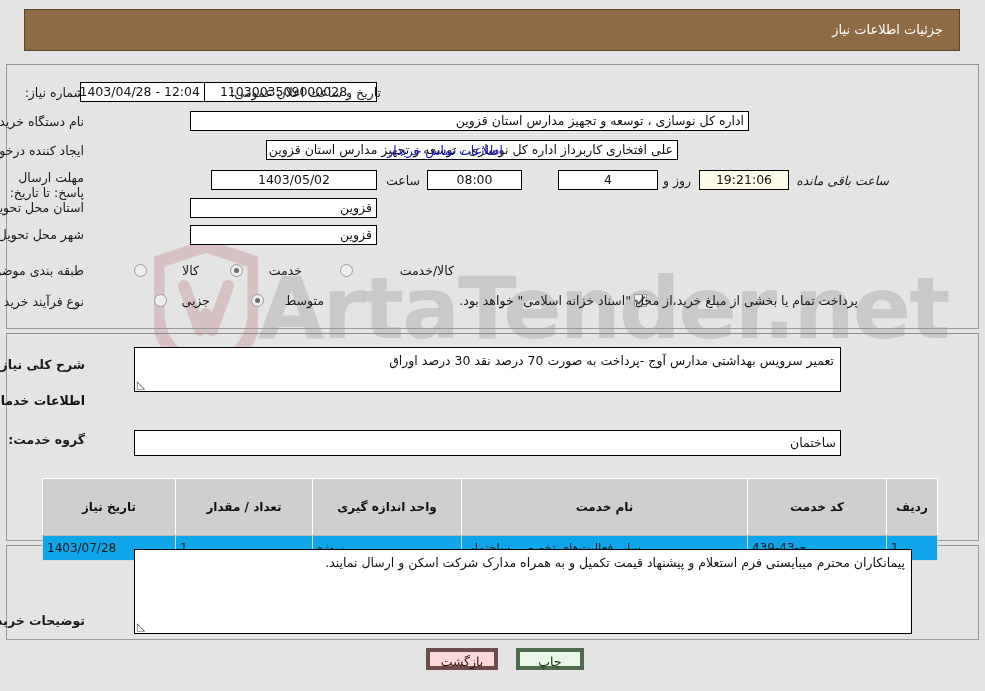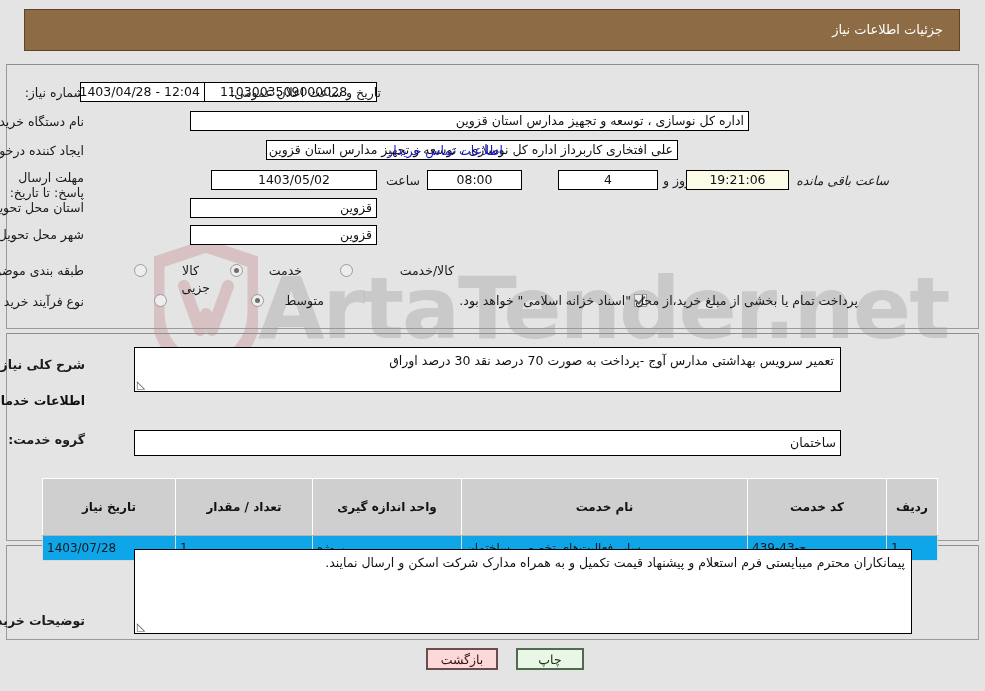--- a/index.html
+++ b/index.html
@@ -241,21 +241,21 @@
 
   
   .btn {
     position: absolute;
     z-index: 12;
     box-sizing: border-box;
     height: 22px;
     line-height: 20px;
     text-align: center;
     font-size: 12.5px;
-    border: 2px solid #7f1d1d;
+    border: 4px solid #7f1d1d;
     cursor: pointer;
     font-family: Liberation Sans, sans-serif;
     padding: 0;
   }
   #btn-print  { left: 516px; top: 648px; width: 68px; background: #e9f7e6; color: #123010; border-color:#4f6b4d; }
   #btn-back   { left: 426px; top: 648px; width: 72px; background: #fbd9d9; color: #3a1212; border-color:#6b4d4d; }
 </style>
 </head>
 <body>
 
@@ -291,21 +291,21 @@
 <div class="lbl" style="right:901px; top:143px;">ایجاد کننده درخواست:</div>
 <div class="fld right" style="right:307px; top:140px; width:412px;">علی افتخاری کاربرداز اداره کل نوسازی ، توسعه و تجهیز مدارس استان قزوین</div>
 <div class="link" style="right:482px; top:143px;">اطلاعات تماس خریدار</div>
 
 <div class="lbl" style="right:901px; top:170px; width:75px; text-align:right; line-height:15px; white-space:normal;">مهلت ارسال پاسخ: تا تاریخ:</div>
 <div class="fld center" style="right:608px; top:170px; width:166px;">1403/05/02</div>
 <div class="lbl" style="right:565px; top:173px;">ساعت</div>
 <div class="fld center" style="right:463px; top:170px; width:95px;">08:00</div>
 <div class="fld center" style="right:327px; top:170px; width:100px;">4</div>
 <div class="lbl" style="right:294px; top:173px;">روز و</div>
-<div class="fld center yellowish" style="right:196px; top:170px; width:103px;">19:21:06</div>
+<div class="fld center yellowish" style="right:196px; top:170px; width:90px;">19:21:06</div>
 <div class="lbl" style="right:96px; top:173px;font-style:italic;">ساعت باقی مانده</div>
 
 <div class="lbl" style="right:901px; top:200px;">استان محل تحویل:</div>
 <div class="fld right" style="right:608px; top:198px; width:187px;">قزوین</div>
 
 <div class="lbl" style="right:901px; top:227px;">شهر محل تحویل:</div>
 <div class="fld right" style="right:608px; top:225px; width:187px;">قزوین</div>
 
 <div class="lbl" style="right:901px; top:263px;">طبقه بندی موضوعی:</div>
 
@@ -314,21 +314,21 @@
 
 <div class="radio on" style="right:742px; top:264px;"></div>
 <div class="radio-lbl" style="right:683px; top:263px;">خدمت</div>
 
 <div class="radio" style="right:632px; top:264px;"></div>
 <div class="radio-lbl" style="right:531px; top:263px;">کالا/خدمت</div>
 
 <div class="lbl" style="right:901px; top:294px;">نوع فرآیند خرید :</div>
 
 <div class="radio" style="right:818px; top:294px;"></div>
-<div class="radio-lbl" style="right:775px; top:280px;">جزیی</div>
+<div class="radio-lbl" style="right:775px; top:293px;">جزیی</div>
 
 <div class="radio on" style="right:721px; top:294px;"></div>
 <div class="radio-lbl" style="right:661px; top:293px;">متوسط</div>
 
 <div class="cbox on" style="right:338px; top:294px;"></div>
 <div class="lbl" style="right:127px; top:293px;">پرداخت تمام یا بخشی از مبلغ خرید،از محل "اسناد خزانه اسلامی" خواهد بود.</div>
 
 <div class="lbl bold-lbl" style="right:900px; top:357px;">شرح کلی نیاز:</div>
 <div class="tarea" style="right:144px; top:347px; width:707px; height:45px;">
   <span>تعمیر سرویس بهداشتی مدارس  آوج -پرداخت به صورت 70 درصد نقد 30 درصد اوراق</span>

